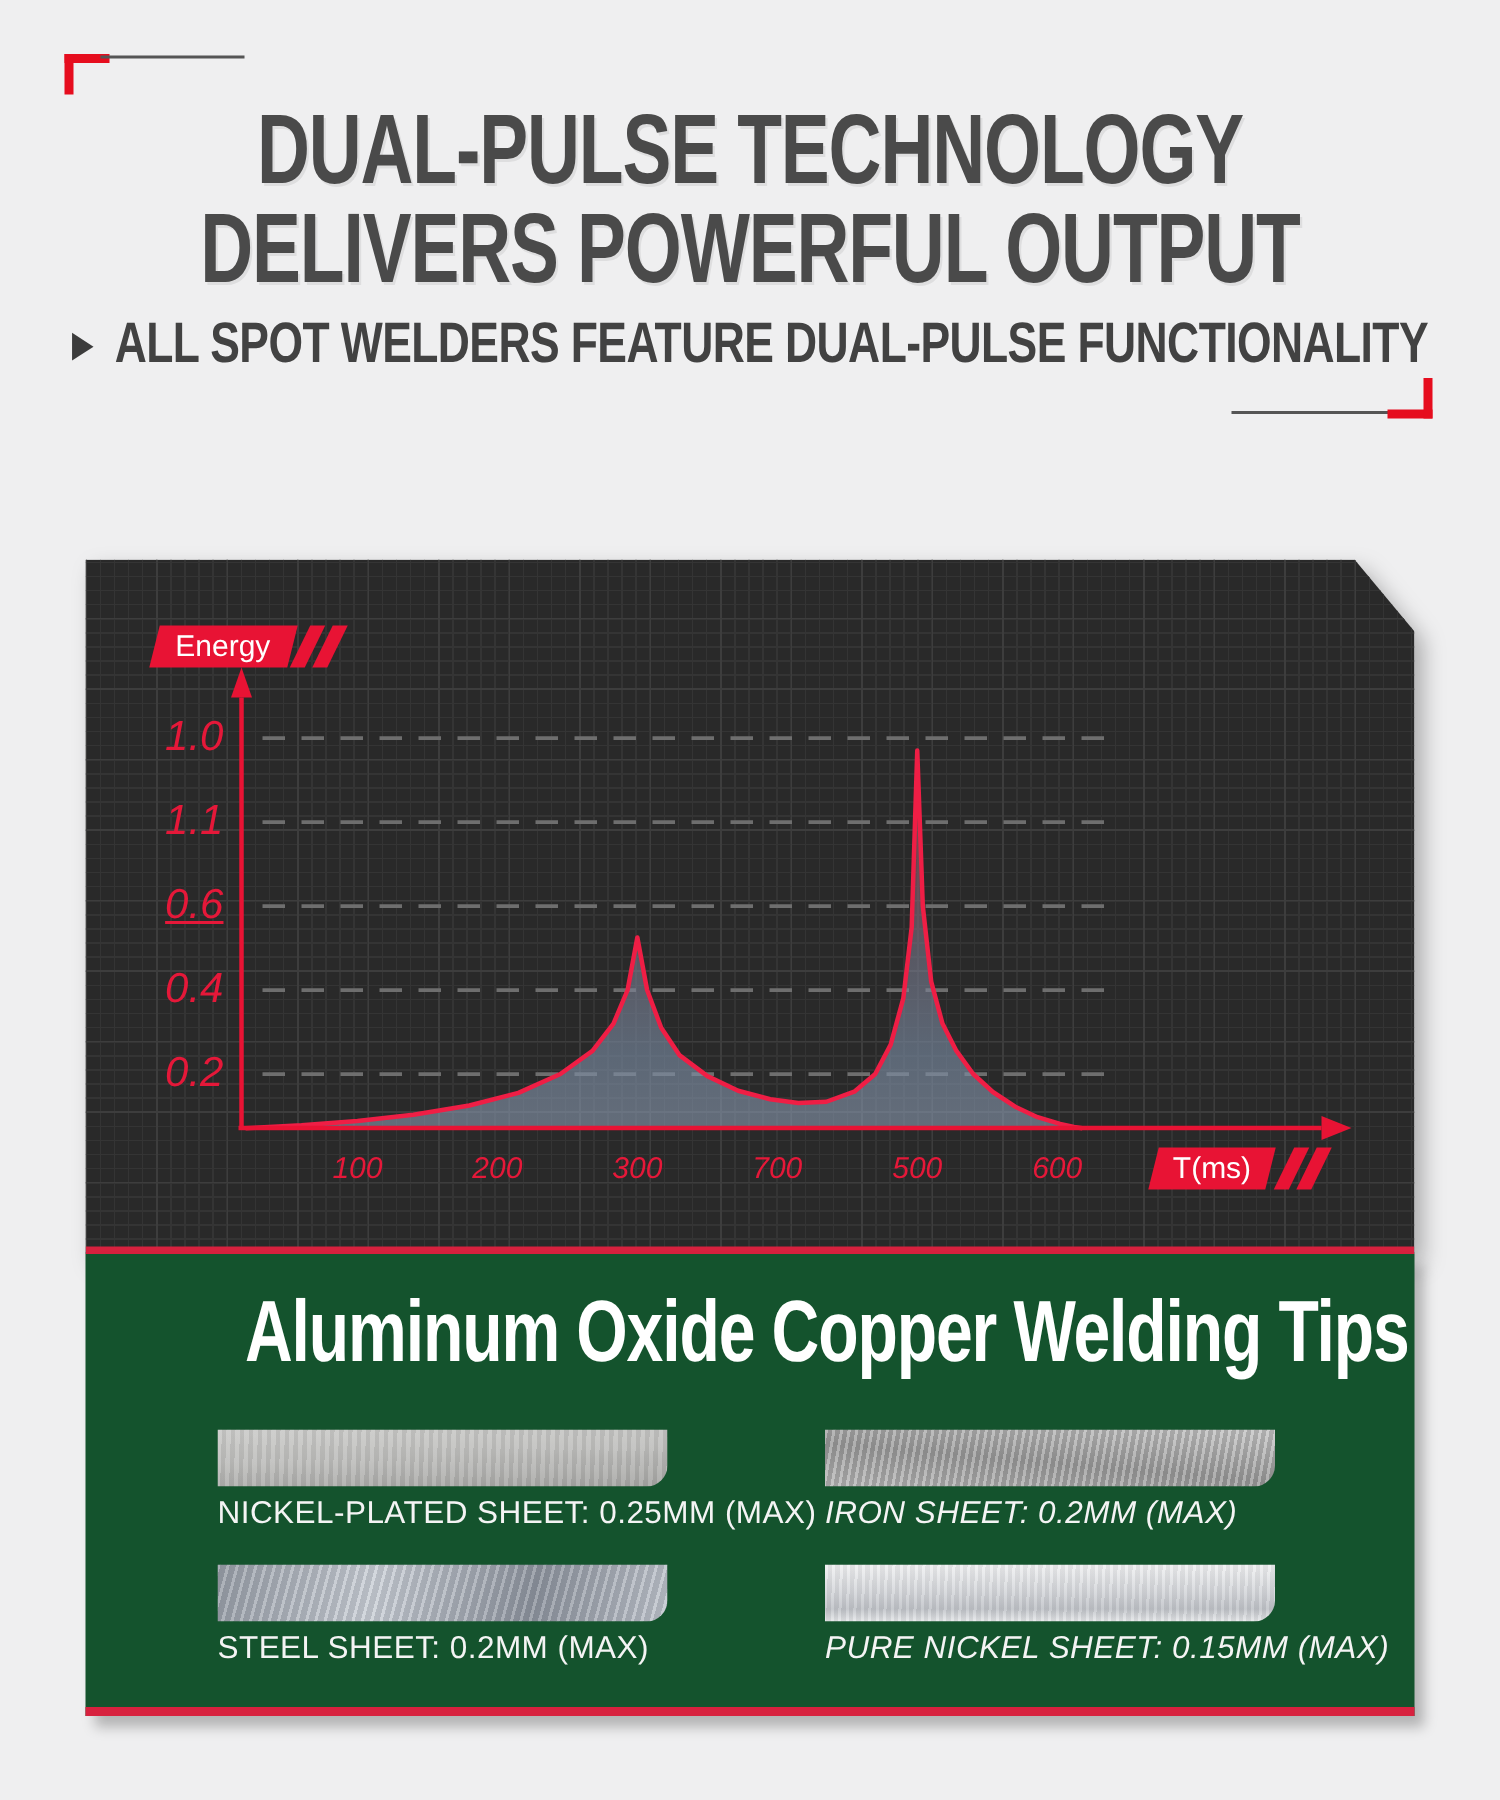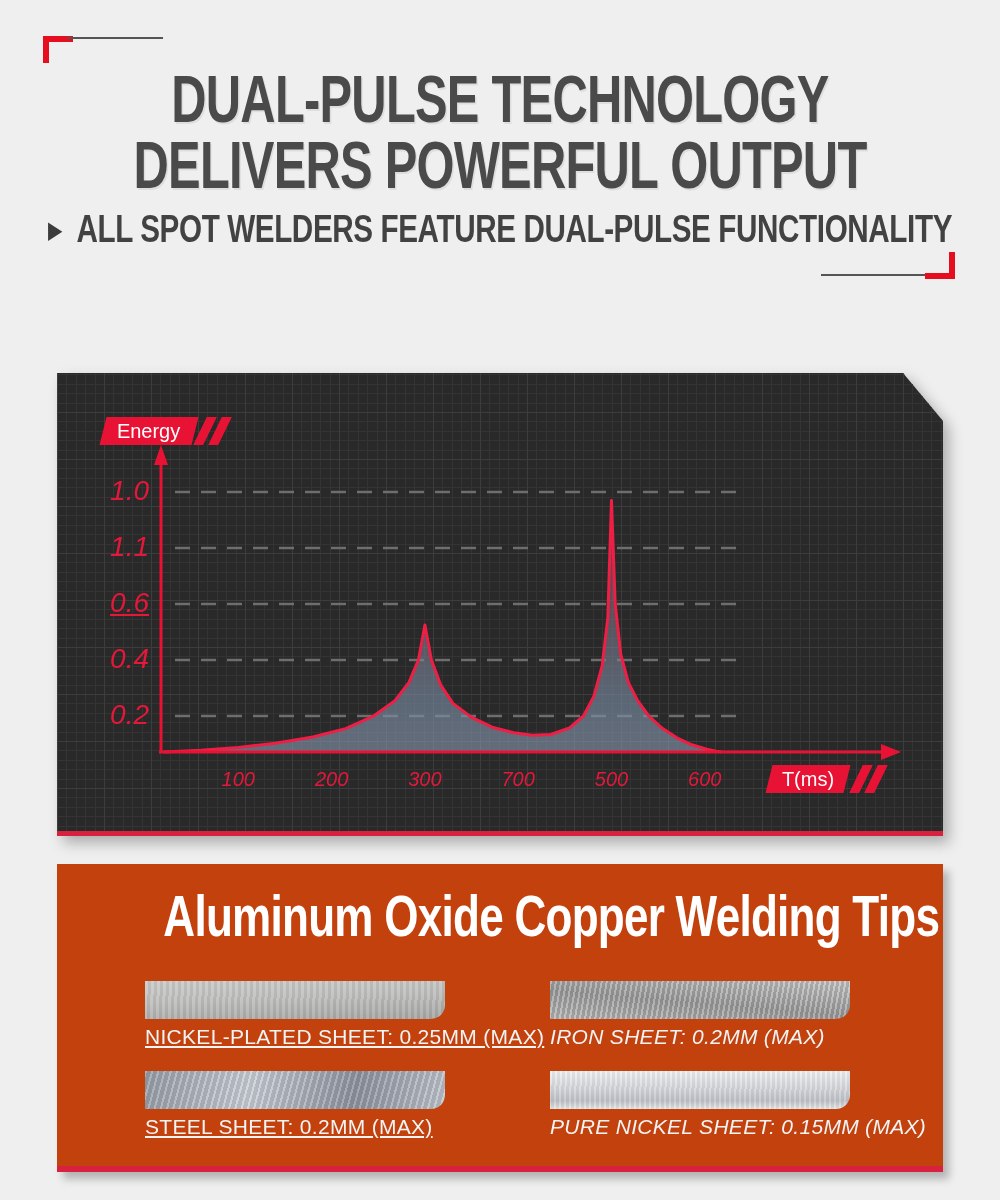--- a/index.html
+++ b/index.html
@@ -59,39 +59,39 @@
   .slash{position:absolute;width:10px;background:#e81334;transform:skewX(-26deg);}
   .s1a{left:143px;top:44px;height:28px;}
   .s1b{left:158px;top:44px;height:28px;}
   .s2a{left:799px;top:392px;height:28px;}
   .s2b{left:814px;top:392px;height:28px;}
   .y-tick{position:absolute;left:30px;width:62px;text-align:right;
     color:#e51839;font-style:italic;font-size:28px;line-height:30px;}
   .x-tick{position:absolute;top:391px;transform:translateX(-50%);
     color:#e51839;font-style:italic;font-size:20px;line-height:30px;}
   
-  .tips-panel{position:absolute;left:57px;top:864px;width:886px;height:308px;
-    background:#c2410c;box-shadow:6px 7px 8px rgba(0,0,0,0.25);}
+  .tips-panel{position:absolute;left:57px;top:836px;width:886px;height:308px;
+    background:#14532d;box-shadow:6px 7px 8px rgba(0,0,0,0.25);}
   .tips-title{position:absolute;left:0;right:0;top:22px;margin:0;text-align:center;
     color:#fff;font-weight:bold;font-size:58px;line-height:60px;
     transform:scaleX(0.76);white-space:nowrap;letter-spacing:-1px;}
   .strip{position:absolute;width:300px;height:38px;border-radius:0 0 14px 0;}
   .strip-0{background:
     repeating-linear-gradient(92deg,rgba(255,255,255,0.10) 0 3px,rgba(0,0,0,0.06) 3px 6px),
     linear-gradient(178deg,#cbcbc9 0%,#bfbfbd 45%,#a6a6a4 100%);}
   .strip-1{background:
     repeating-linear-gradient(100deg,rgba(255,255,255,0.20) 0 2px,rgba(35,35,35,0.14) 2px 5px),
     linear-gradient(185deg,#c6c6c6 0%,#9b9b9b 55%,#b8b8b8 100%);}
   .strip-2{background:
     repeating-linear-gradient(105deg,rgba(255,255,255,0.16) 0 2px,rgba(30,35,45,0.12) 2px 6px),
     linear-gradient(100deg,#9aa0a9 0%,#ccd1d8 35%,#8f959f 70%,#c2c7cf 100%);}
   .strip-3{background:
     repeating-linear-gradient(92deg,rgba(255,255,255,0.12) 0 2px,rgba(60,60,65,0.08) 2px 5px),
     linear-gradient(180deg,#f0f1f2 0%,#d4d6da 50%,#c0c3c8 78%,#e7e9eb 100%);}
-  .col-0{left:88px;text-decoration:underline;}  .col-1{left:493px;font-style:italic;}
+  .col-0{left:88px;}  .col-1{left:493px;font-style:italic;}
   .row-strip-0{top:117px;} .row-strip-1{top:207px;}
   .sheet-label{position:absolute;color:#f4f4f4;font-size:21px;line-height:26px;letter-spacing:0.3px;}
   .row-label-0{top:160px;} .row-label-1{top:250px;}
   .strip-bottom{height:6px;}
 </style>
 </head>
 <body>
 
 <div class="page">
 

